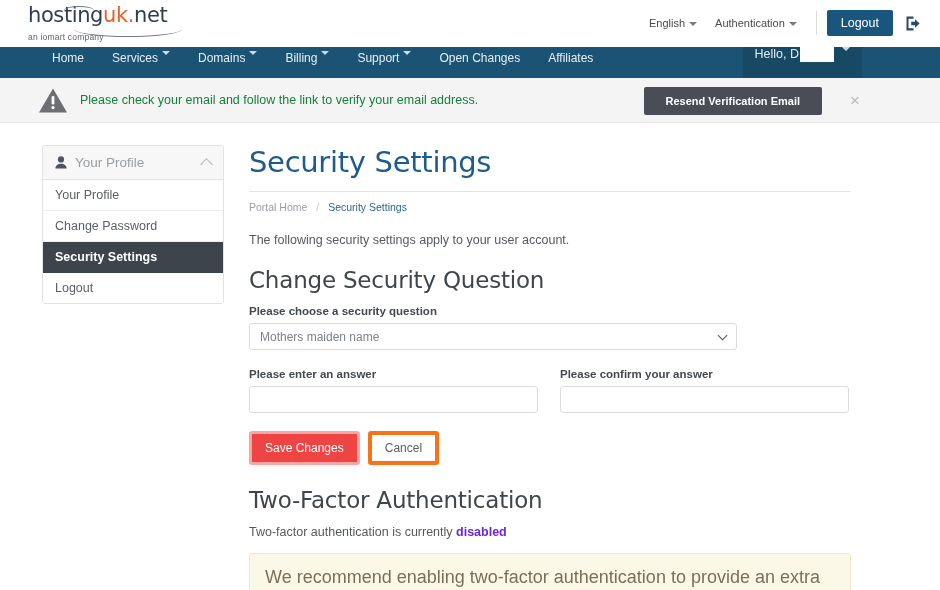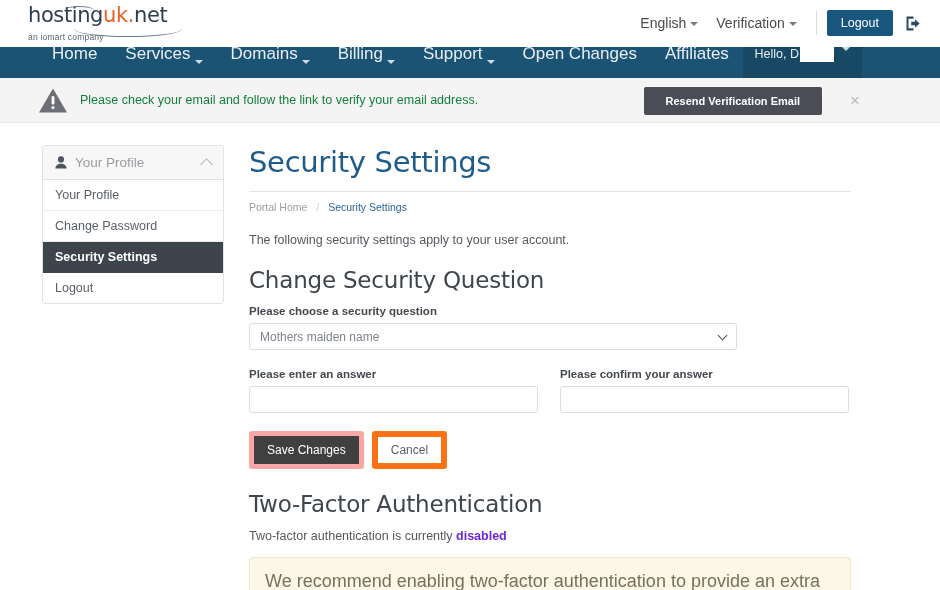--- a/index.html
+++ b/index.html
@@ -60,21 +60,21 @@
   }
 
   .header-right {
     position: absolute;
     right: 18px; top: 10px;
     display: flex;
     align-items: center;
     gap: 0;
   }
   .hdr-link {
-    font-size: 14px;
+    font-size: 11px;
     color: #4a4a4a;
     padding: 4px 9px;
     text-decoration: none;
     white-space: nowrap;
     cursor: pointer;
   }
   .caret-down {
     display: inline-block;
     width: 0; height: 0;
     margin-left: 4px;
@@ -104,24 +104,24 @@
   .navbar {
     height: 31px;
     background: #1b5374;
     display: flex;
     align-items: stretch;
     position: relative;
   }
   .nav-inner { display:flex; align-items:stretch; margin-left: 38px; }
   .nav-item {
     color: #e8eef3;
-    font-size: 17px;
-    padding: 17px 14px;
-    display: flex;
-    align-items: flex-end;
+    font-size: 12px;
+    padding: 4px 14px;
+    display: flex;
+    align-items: flex-start;
     text-decoration: none;
     white-space: nowrap;
     cursor: pointer;
   }
   .nav-item .caret-down { border-top-color: #cfdce5; }
   .user-menu {
     position: absolute;
     right: 78px; top: 0; bottom: 0;
     background: #174964;
     display: flex;
@@ -295,33 +295,33 @@
     border-radius: 3px;
     background: #fff;
     font-size: 12px;
     padding: 0 9px;
     font-family: "Liberation Sans", sans-serif;
     color: #44494f;
     outline: none;
   }
   .btn-row { display: flex; gap: 8px; margin-bottom: 22px; }
   .btn-save {
-    background: #404040;
+    background: #ef4444;
     color: #ffffff;
-    border: 5px solid #fca5a5;
+    border: 3px solid #fca5a5;
     font-size: 12px;
     font-family: "Liberation Sans", sans-serif;
     padding: 6px 13px;
     border-radius: 3px;
     cursor: pointer;
   }
   .btn-cancel {
     background: #ffffff;
     color: #5a5f66;
-    border: 6px solid #f97316;
+    border: 4px solid #f97316;
     font-size: 12px;
     font-family: "Liberation Sans", sans-serif;
     padding: 6px 13px;
     border-radius: 3px;
     cursor: pointer;
   }
   .status-line { font-size: 12.5px; color: #55595f; margin-bottom: 14px; }
   .status-line b { color: #6d28d9; }
   .notice-box {
     background: #fcf8e8;
@@ -341,21 +341,21 @@
     <div style="position:relative;">
       <div class="logo-swoosh"></div>
       <div class="logo-swoosh2"></div>
       <div class="logo-text"><span>hosting</span><span class="uk">uk</span><span class="dot">.</span><span>net</span></div>
     </div>
     <div class="logo-tagline">an iomart company</div>
   </div>
 
   <div class="header-right">
     <a class="hdr-link"><span>English</span><span class="caret-down"></span></a>
-    <a class="hdr-link"><span>Verification</span><span class="caret-down"></span></a>
+    <a class="hdr-link"><span>Authentication</span><span class="caret-down"></span></a>
     <div class="hdr-divider"></div>
     <button class="btn-logout">Logout</button>
     <span class="signout-icon">
       <svg width="17" height="17" viewBox="0 0 17 17">
           <path d="M1.5 1.5h7v2.2h-5v9.6h5v2.2h-7z" fill="#2a4a63"></path>
           <path d="M10 4.2l4.6 4.3L10 12.8v-2.6H6.2V6.8H10z" fill="#2a4a63"></path>
         </svg>
     </span>
   </div>
 </div>

